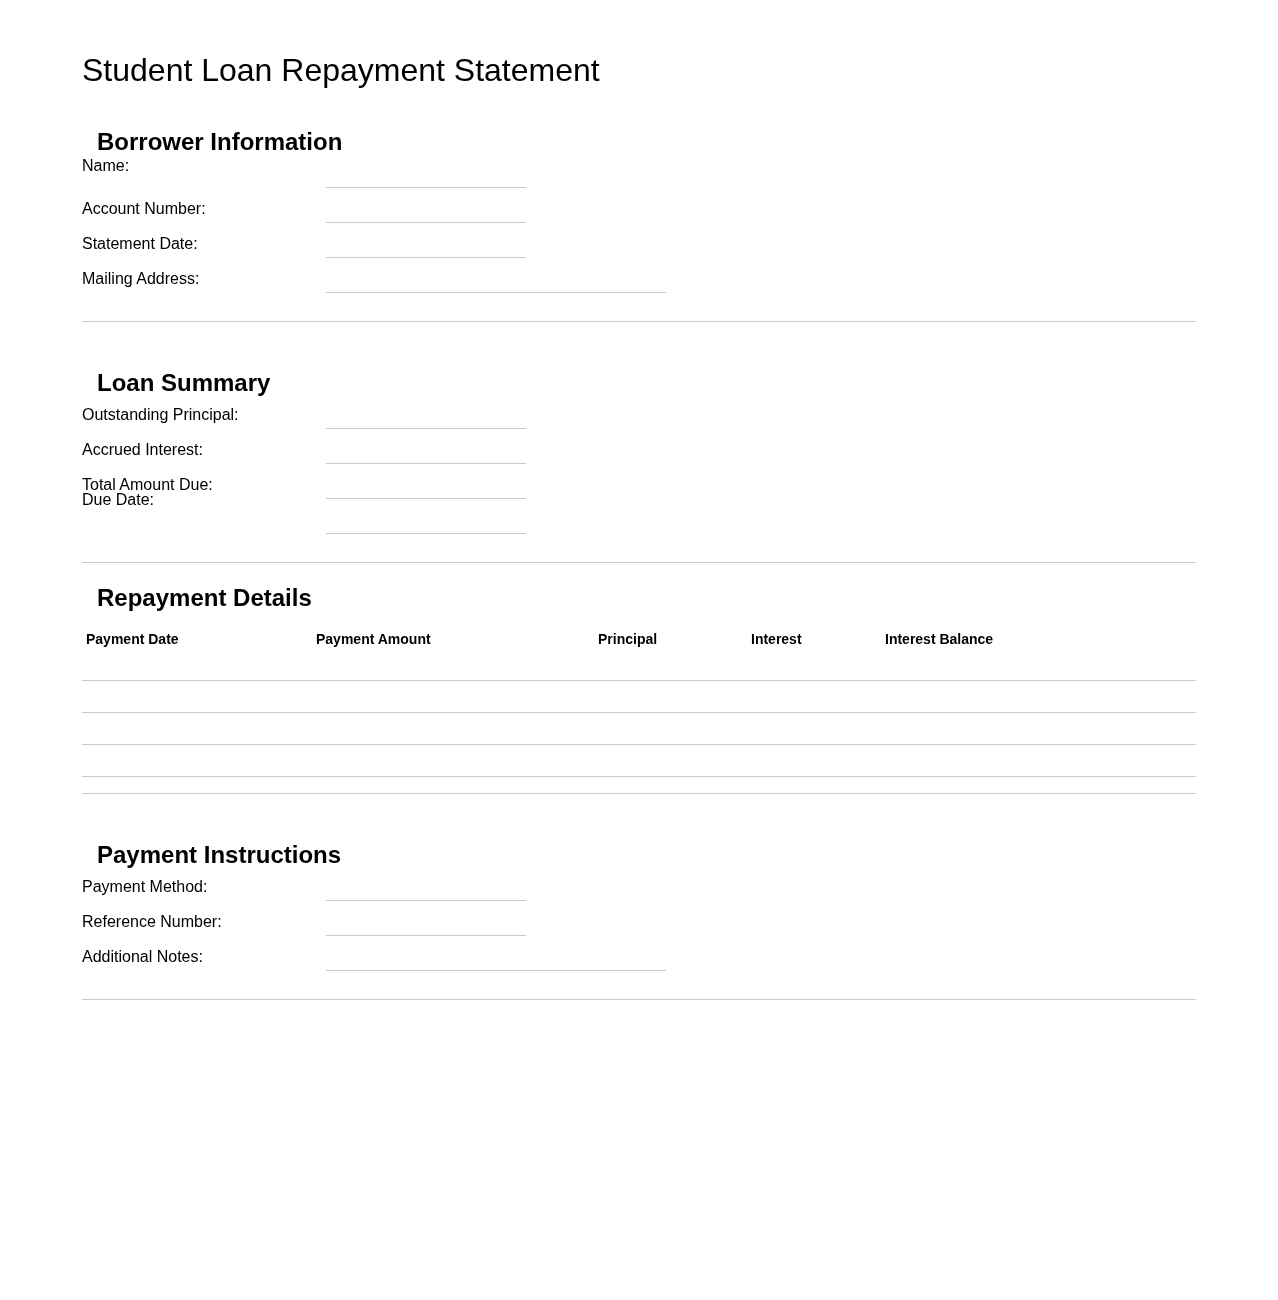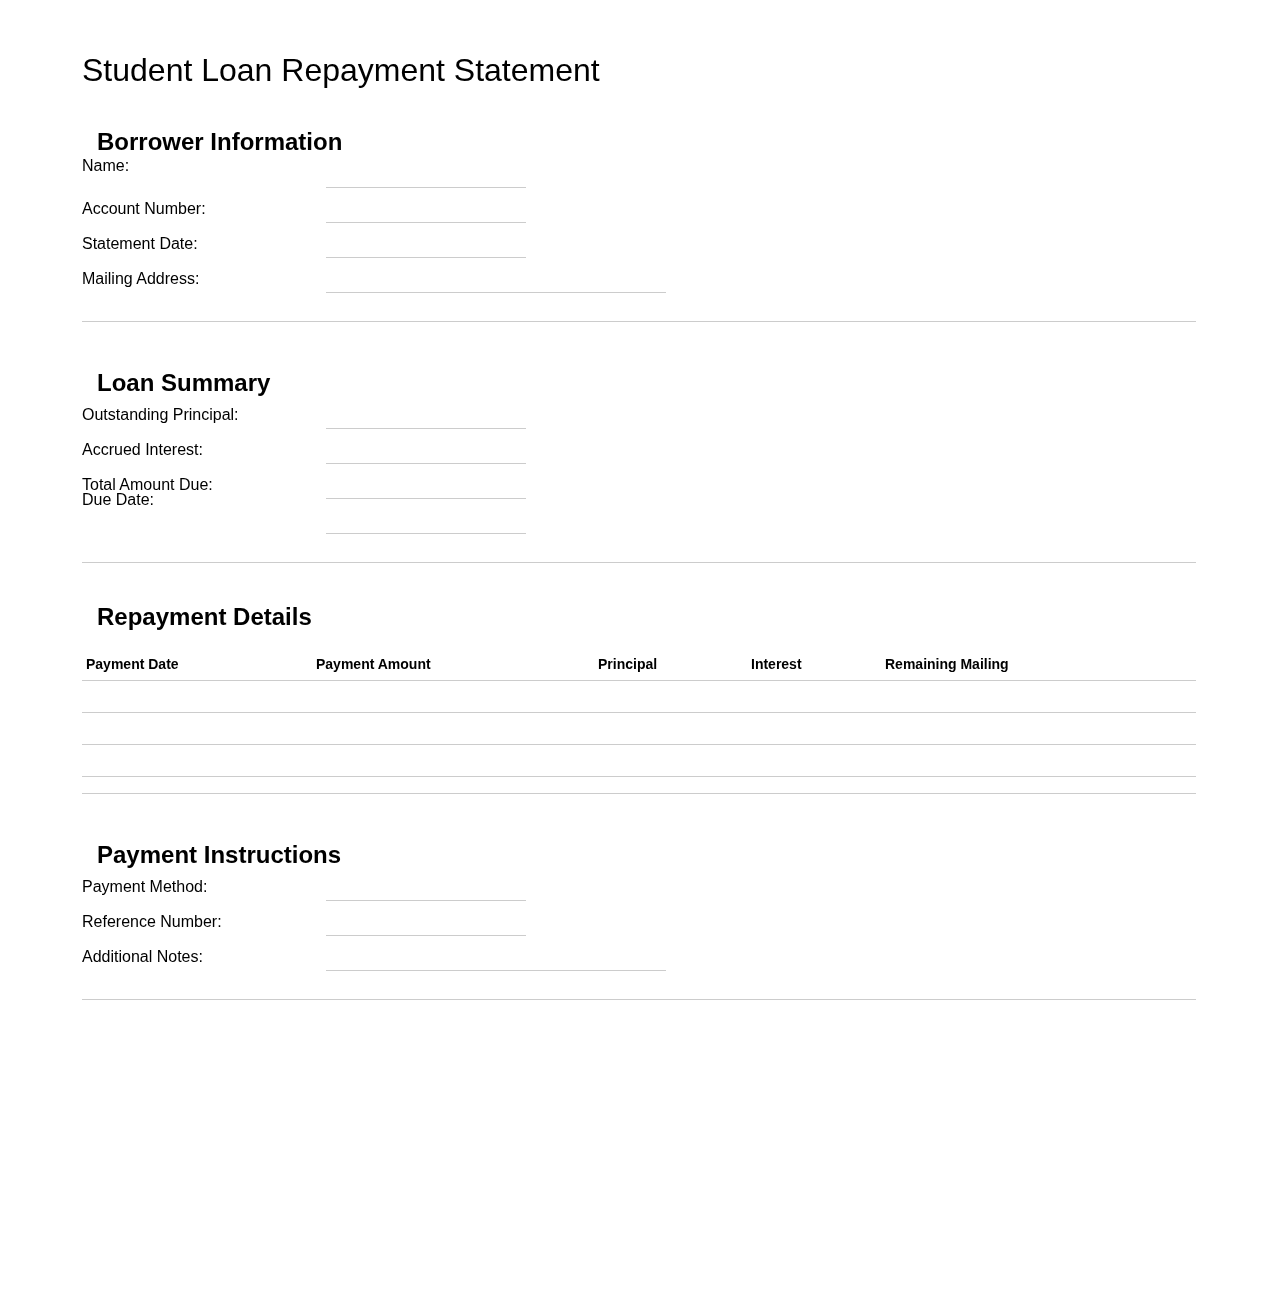--- a/index.html
+++ b/index.html
@@ -24,21 +24,21 @@
       border: none; border-bottom: 1px solid #cccccc; background: transparent;
       padding: 0; margin: 0; font-family: "Liberation Sans", sans-serif; font-size: 16px;
       outline: none;
     }
     .field.wide { width: 340px; }
     .divider {
       position: absolute; left: 0; width: 1114px; height: 0;
       border-top: 1px solid #cccccc;
     }
     .th {
-      position: absolute; top: 655px; font-size: 14px; font-weight: bold; line-height: 18px;
+      position: absolute; top: 630px; font-size: 14px; font-weight: bold; line-height: 18px;
       white-space: nowrap;
     }
     .row-line {
       position: absolute; left: 0; width: 1114px; height: 0; border-top: 1px solid #cccccc;
     }
     .row-cell { position: absolute; left: 0; width: 1114px; height: 31px; }
   </style>
 </head>
 <body>
 
@@ -71,28 +71,28 @@
   <input class="field" style="top: 437px;" value="">
 
   <span class="label" style="top:475px">Total Amount Due:</span>
   <input class="field" style="top: 472px;" value="">
 
   <span class="label" style="top:490px">Due Date:</span>
   <input class="field" style="top: 507px;" value="">
 
   <div class="divider" style="top:562px"></div>
 
-  <h2 style="top:587px">Repayment Details</h2>
+  <h2 style="top:568px">Repayment Details</h2>
 
   <div>
     <span class="th" style="left:4px">Payment Date</span>
     <span class="th" style="left:234px">Payment Amount</span>
     <span class="th" style="left:516px">Principal</span>
     <span class="th" style="left:669px">Interest</span>
-    <span class="th" style="left:803px">Remaining Mailing</span>
+    <span class="th" style="left:803px">Interest Balance</span>
 
     <div class="row-line" style="top:680px"></div>
     <div class="row-cell" style="top:681px"></div>
     <div class="row-line" style="top:712px"></div>
     <div class="row-cell" style="top:713px"></div>
     <div class="row-line" style="top:744px"></div>
     <div class="row-cell" style="top:745px"></div>
     <div class="row-line" style="top:776px"></div>
   </div>
 

